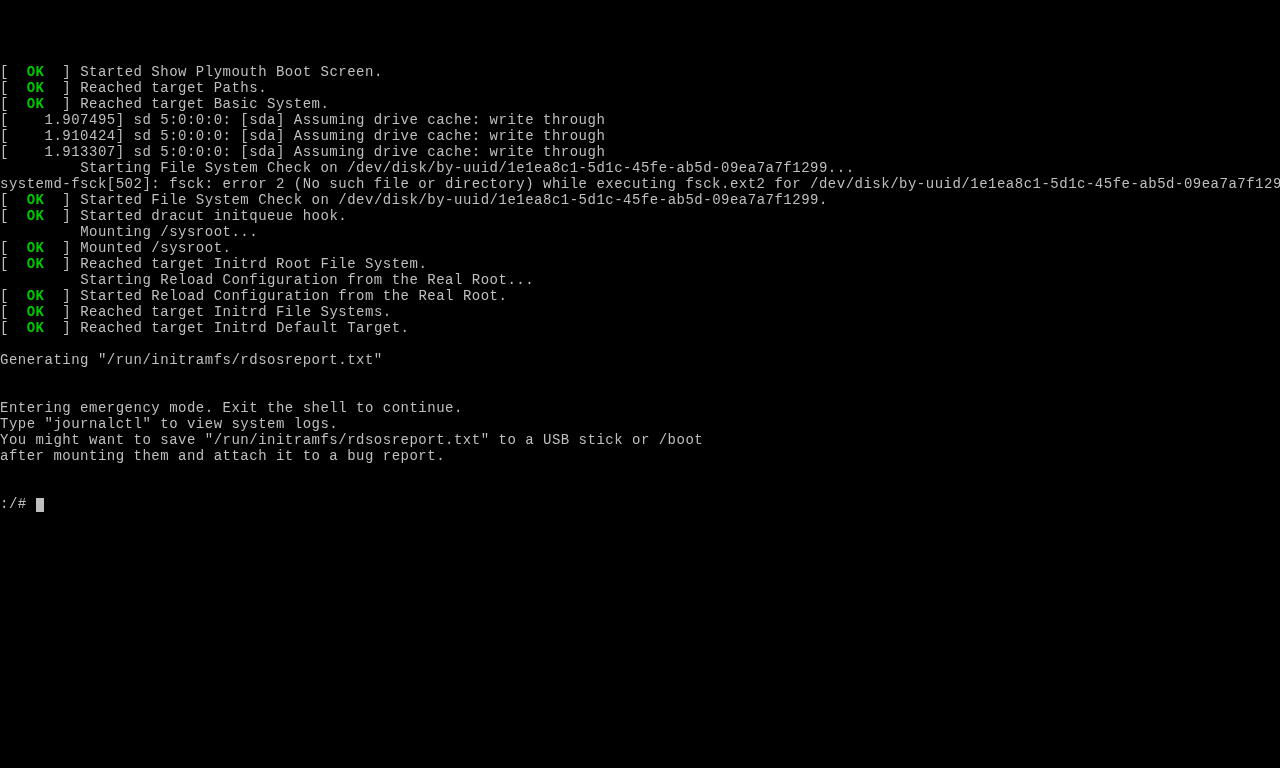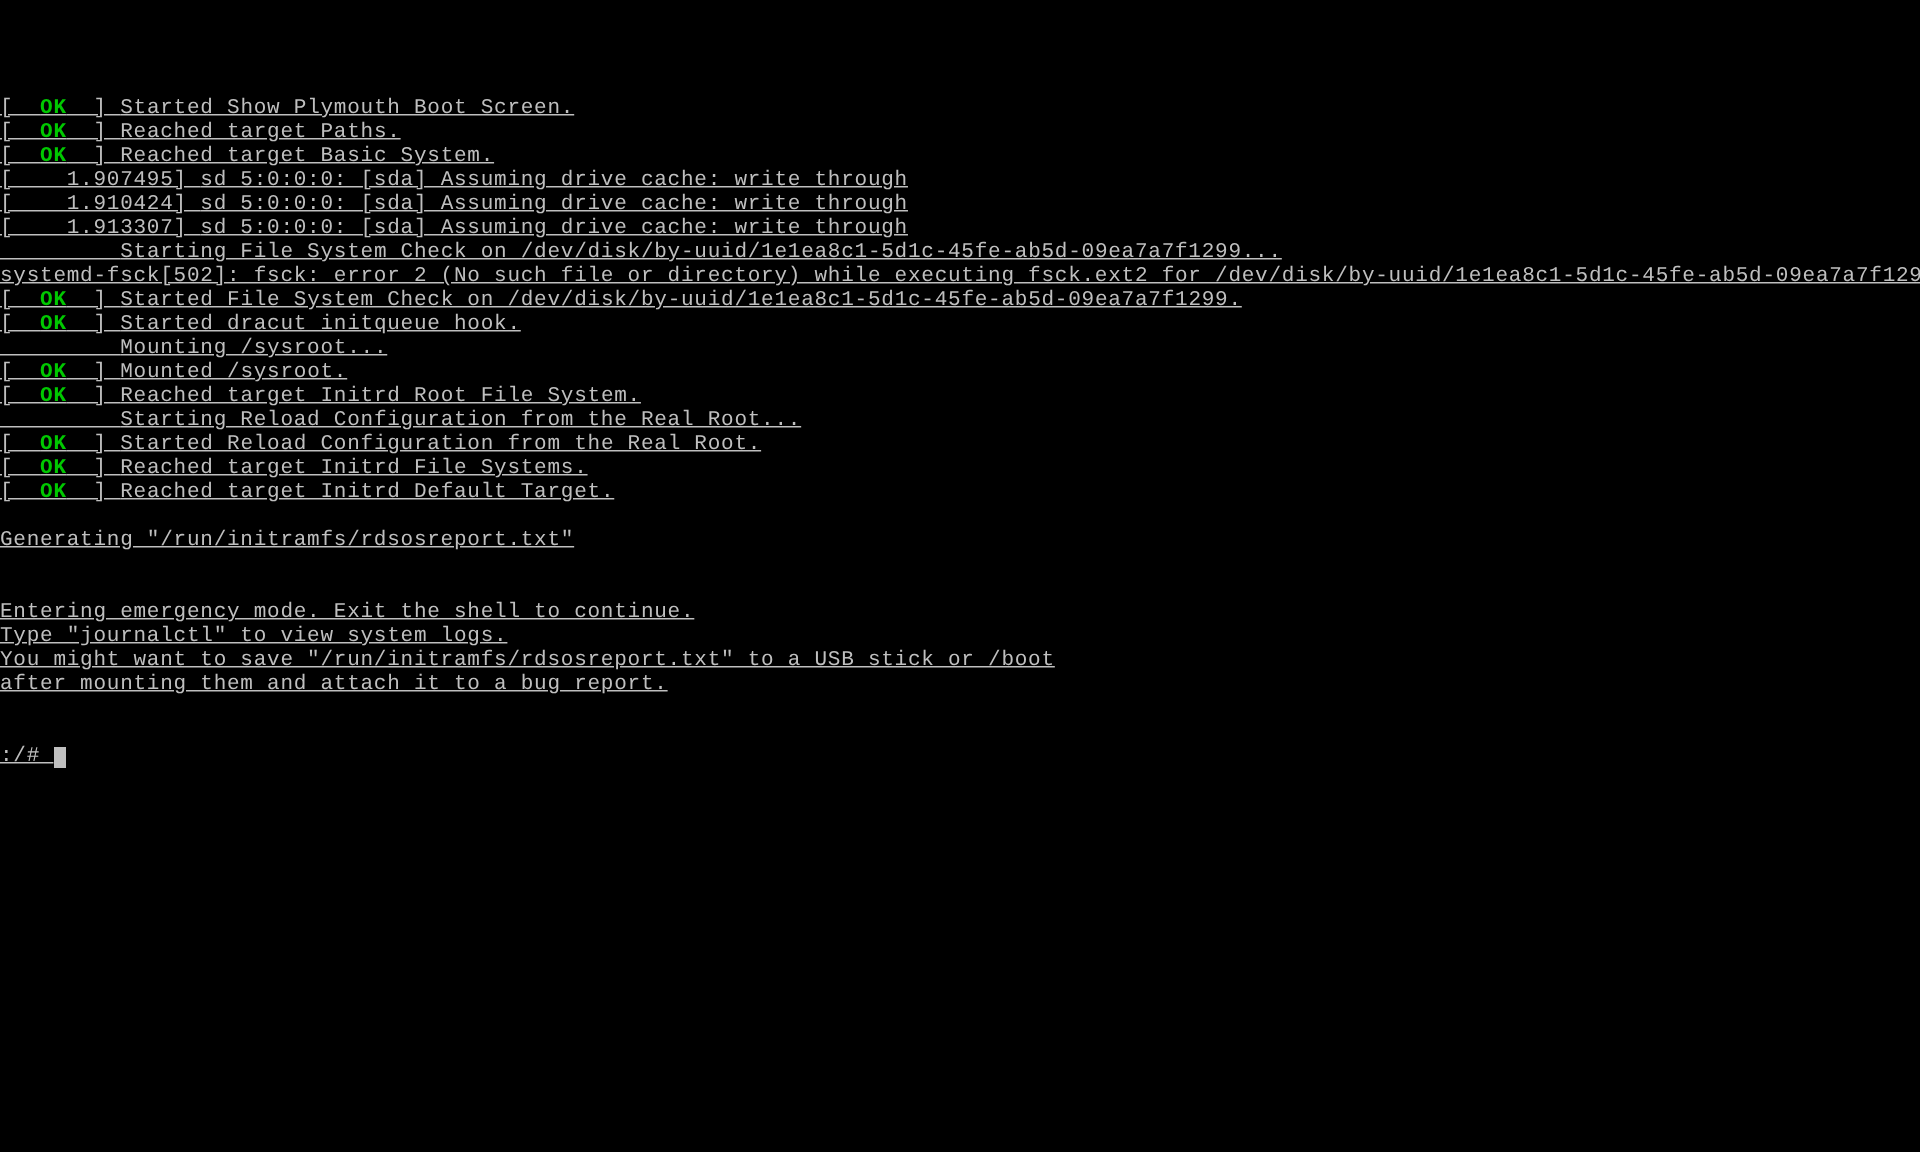--- a/index.html
+++ b/index.html
@@ -18,21 +18,20 @@
       overflow: hidden;
       white-space: pre;
       letter-spacing: 0.5px;
     }
     #terminal {
       padding: 0;
     }
     .line {
       display: block;
       min-height: 16px;
-      text-decoration: underline;
     }
     .ok {
       color: #00c800;
       font-weight: bold;
     }
     .cursor {
       display: inline-block;
       width: 8px;
       height: 14px;
       background: #bfbfbf;

